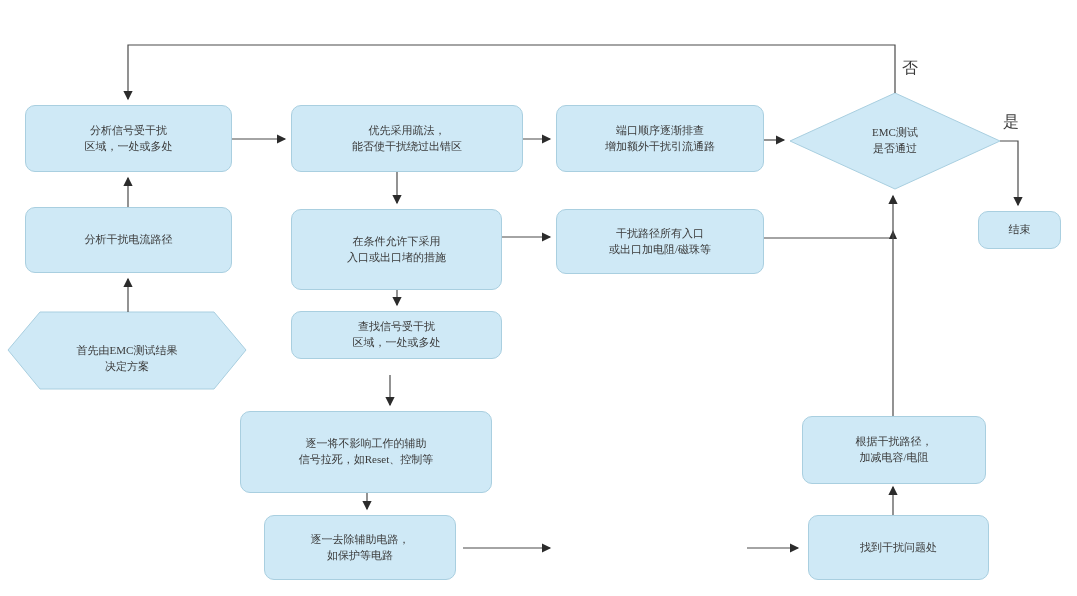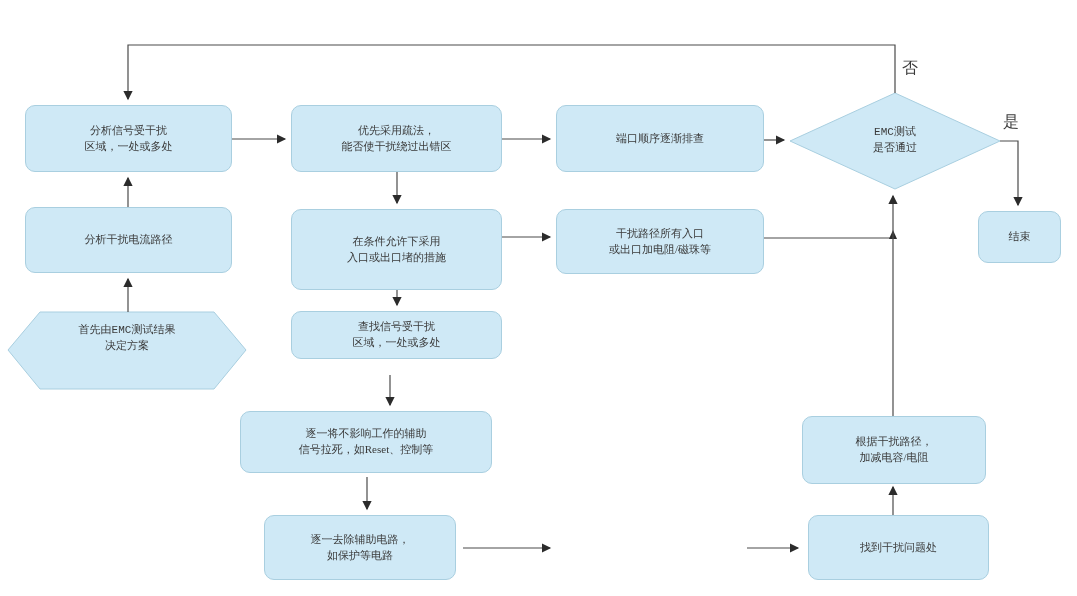--- a/index.html
+++ b/index.html
@@ -11,21 +11,21 @@
     overflow:hidden;
   }
   #connector-layer{position:absolute;left:0;top:0;z-index:1;}
   .node{
     position:absolute;z-index:2;
     display:flex;flex-direction:column;justify-content:center;align-items:center;
     background:#cfe9f6;border:1px solid #a9cfe0;border-radius:10px;
     font-size:11px;color:#3a3a3a;line-height:1.45;text-align:center;
     box-sizing:border-box;
   }
-  .node.shape-only{background:transparent;border:none;border-radius:0;font-family:Liberation Mono, monospace;}
+  .node.shape-only{background:transparent;border:none;border-radius:0;}
   .edge-label{
     position:absolute;z-index:2;font-size:16px;color:#3a3a3a;
   }
 </style>
 </head>
 <body>
 
 <div id="canvas">
 
   <svg id="connector-layer" width="1077" height="596" viewBox="0 0 1077 596">
@@ -68,52 +68,53 @@
 
   <div class="node" style="left:25px;top:105px;width:207px;height:67px">
     <span>分析信号受干扰</span>
     <span>区域，一处或多处</span>
   </div>
 
   <div class="node" style="left:25px;top:207px;width:207px;height:66px">
     <span>分析干扰电流路径</span>
   </div>
 
-  <div class="node shape-only" style="left:8px;top:300px;width:238px;height:77px">
+  <div class="node shape-only" style="left:8px;top:320px;width:238px;height:77px">
     <span>首先由EMC测试结果</span>
     <span>决定方案</span>
   </div>
 
-  <div class="node" style="left:291px;top:105px;width:211px;height:67px">
+  <div class="node" style="left:291px;top:105px;width:232px;height:67px">
     <span>优先采用疏法，</span>
     <span>能否使干扰绕过出错区</span>
   </div>
 
   <div class="node" style="left:291px;top:209px;width:211px;height:81px">
     <span>在条件允许下采用</span>
     <span>入口或出口堵的措施</span>
   </div>
 
   <div class="node" style="left:291px;top:311px;width:211px;height:48px">
     <span>查找信号受干扰</span>
     <span>区域，一处或多处</span>
   </div>
 
-  <div class="node" style="left:240px;top:411px;width:252px;height:62px">
+  <div class="node" style="left:240px;top:411px;width:252px;height:82px">
     <span>逐一将不影响工作的辅助</span>
     <span>信号拉死，如Reset、控制等</span>
   </div>
 
   <div class="node" style="left:264px;top:515px;width:192px;height:65px">
     <span>逐一去除辅助电路，</span>
     <span>如保护等电路</span>
   </div>
 
   <div class="node" style="left:556px;top:105px;width:208px;height:67px">
     <span>端口顺序逐渐排查</span>
+    <span>增加额外干扰引流通路</span>
   </div>
 
   <div class="node" style="left:556px;top:209px;width:208px;height:65px">
     <span>干扰路径所有入口</span>
     <span>或出口加电阻/磁珠等</span>
   </div>
 
 
   <div class="node" style="left:808px;top:515px;width:181px;height:65px">
     <span>找到干扰问题处</span>
@@ -122,20 +123,20 @@
   <div class="node" style="left:802px;top:416px;width:184px;height:68px">
     <span>根据干扰路径，</span>
     <span>加减电容/电阻</span>
   </div>
 
   <div class="node shape-only" style="left:820px;top:102px;width:150px;height:78px">
     <span>EMC测试</span>
     <span>是否通过</span>
   </div>
 
-  <div class="node" style="left:978px;top:211px;width:83px;height:52px">
+  <div class="node" style="left:978px;top:211px;width:83px;height:38px">
     <span>结束</span>
   </div>
 
   <div class="edge-label" style="left:902px;top:58px">否</div>
   <div class="edge-label" style="left:1003px;top:112px">是</div>
 
 </div>
 
 </body></html>

